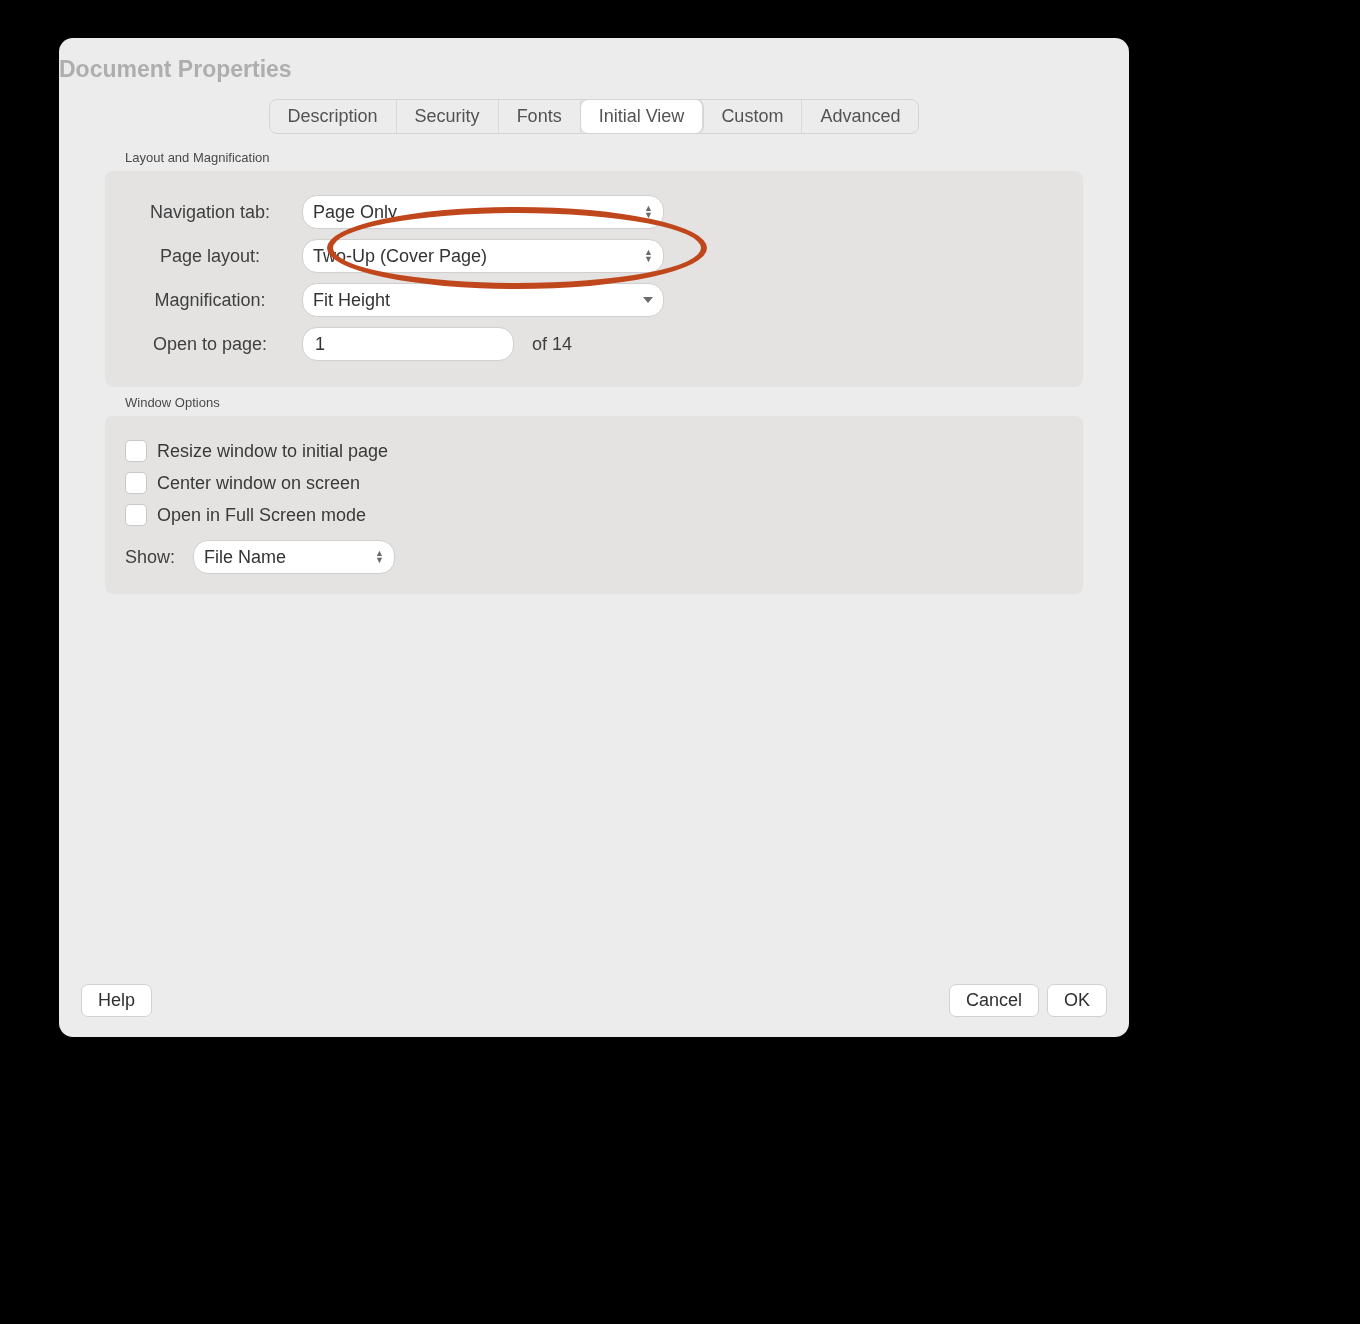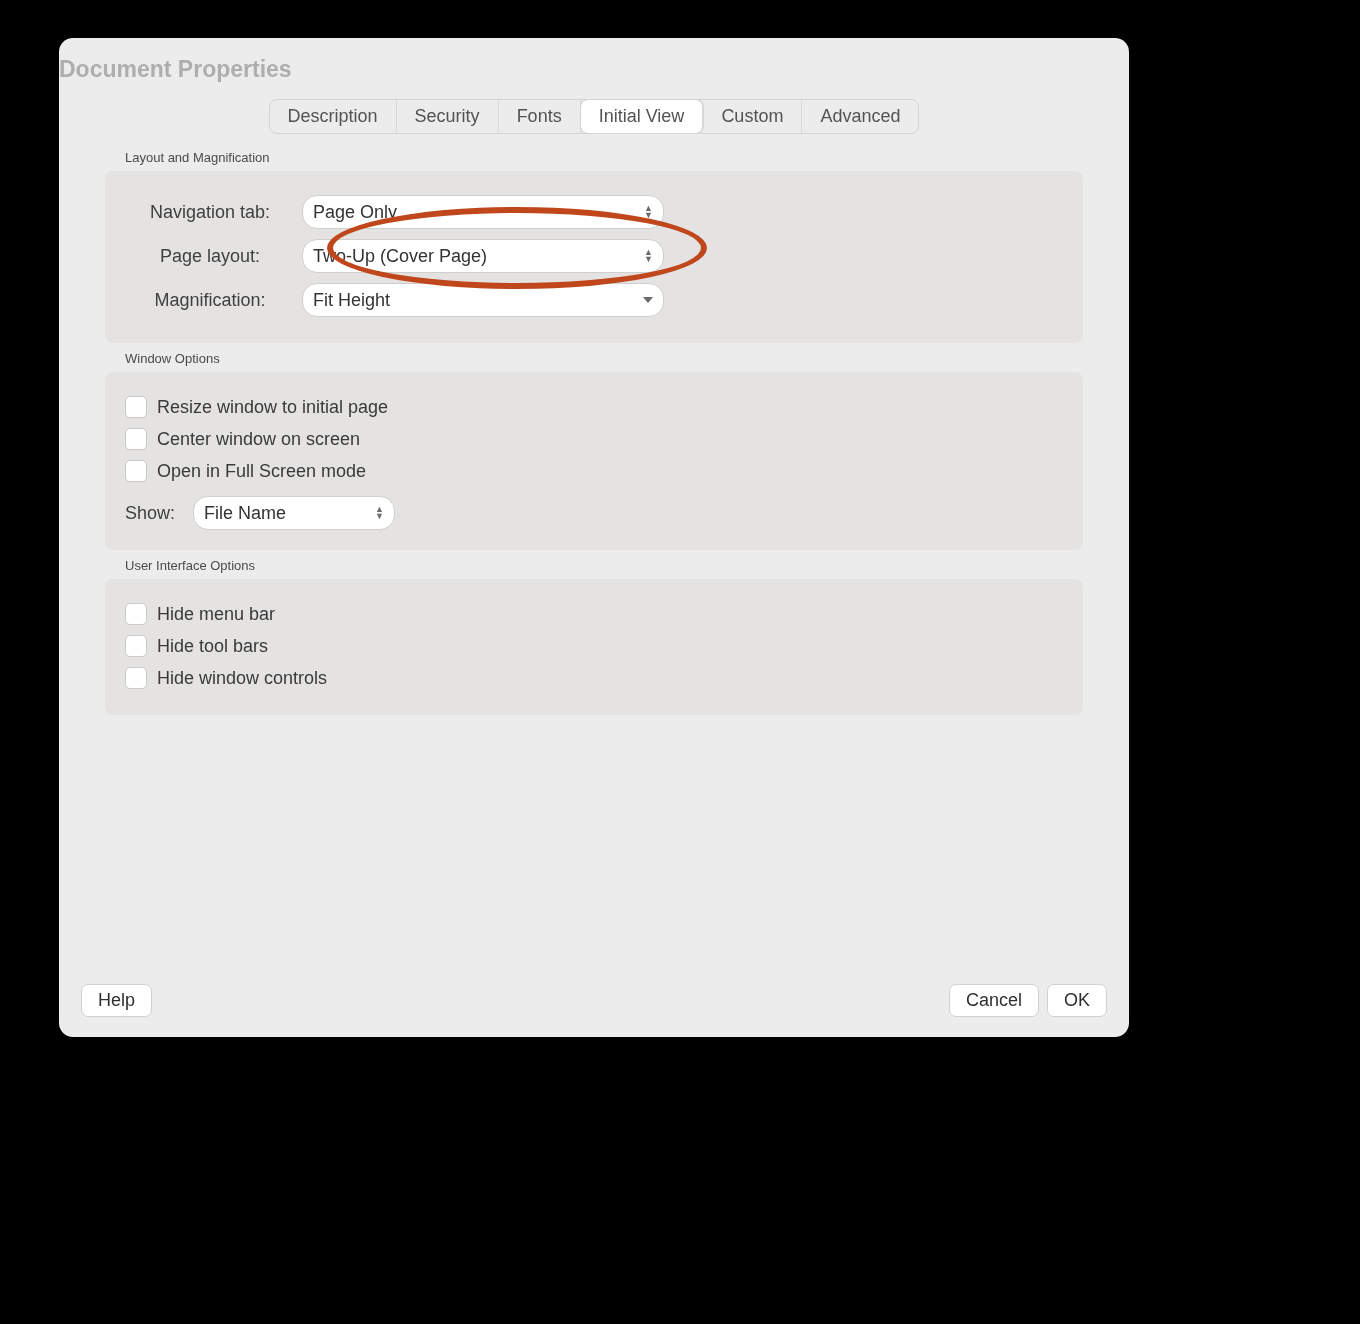--- a/index.html
+++ b/index.html
@@ -70,20 +70,27 @@
               <span class="arrows">▲<br>▼</span>
             </div>
           </div>
           <div class="row">
             <div class="lbl">Magnification:</div>
             <div class="combo">
               <span>Fit Height</span>
               <span class="caret"></span>
             </div>
           </div>
+          <div class="row">
+            <div class="lbl">Open to page:</div>
+            <div class="textin">
+              <input value="1" style="">
+            </div>
+            <div class="oftext">of 14</div>
+          </div>
         </div>
       </div>
 
       <div class="group">
         <div class="group-title">Window Options</div>
         <div class="panel">
           <div class="chkrow">
             <div class="chk"></div>
             <span>Resize window to initial page</span>
           </div>
@@ -98,37 +105,20 @@
           <div class="showrow">
             <span class="showlbl">Show:</span>
             <div class="select shortsel">
               <span>File Name</span>
               <span class="arrows">▲<br>▼</span>
             </div>
           </div>
         </div>
       </div>
 
-      <div class="group">
-        <div class="group-title">User Interface Options</div>
-        <div class="panel">
-          <div class="chkrow">
-            <div class="chk"></div>
-            <span>Hide menu bar</span>
-          </div>
-          <div class="chkrow">
-            <div class="chk"></div>
-            <span>Hide tool bars</span>
-          </div>
-          <div class="chkrow">
-            <div class="chk"></div>
-            <span>Hide window controls</span>
-          </div>
-        </div>
-      </div>
     </div>
 
     <div class="footer">
       <button class="btn">Help</button>
       <div class="right">
         <button class="btn">Cancel</button>
         <button class="btn">OK</button>
       </div>
     </div>
 

